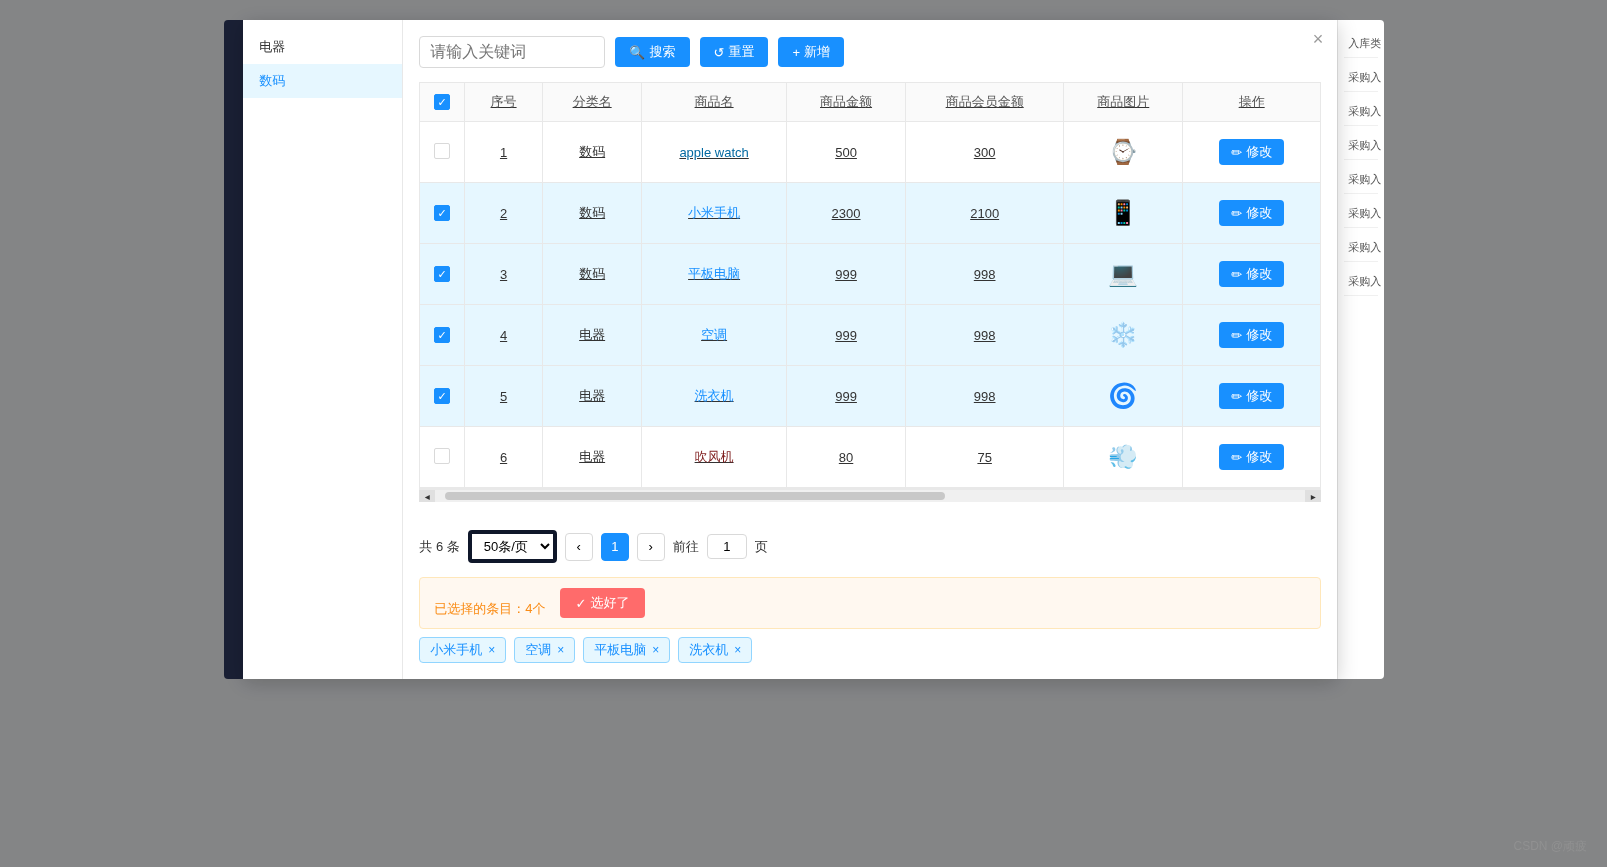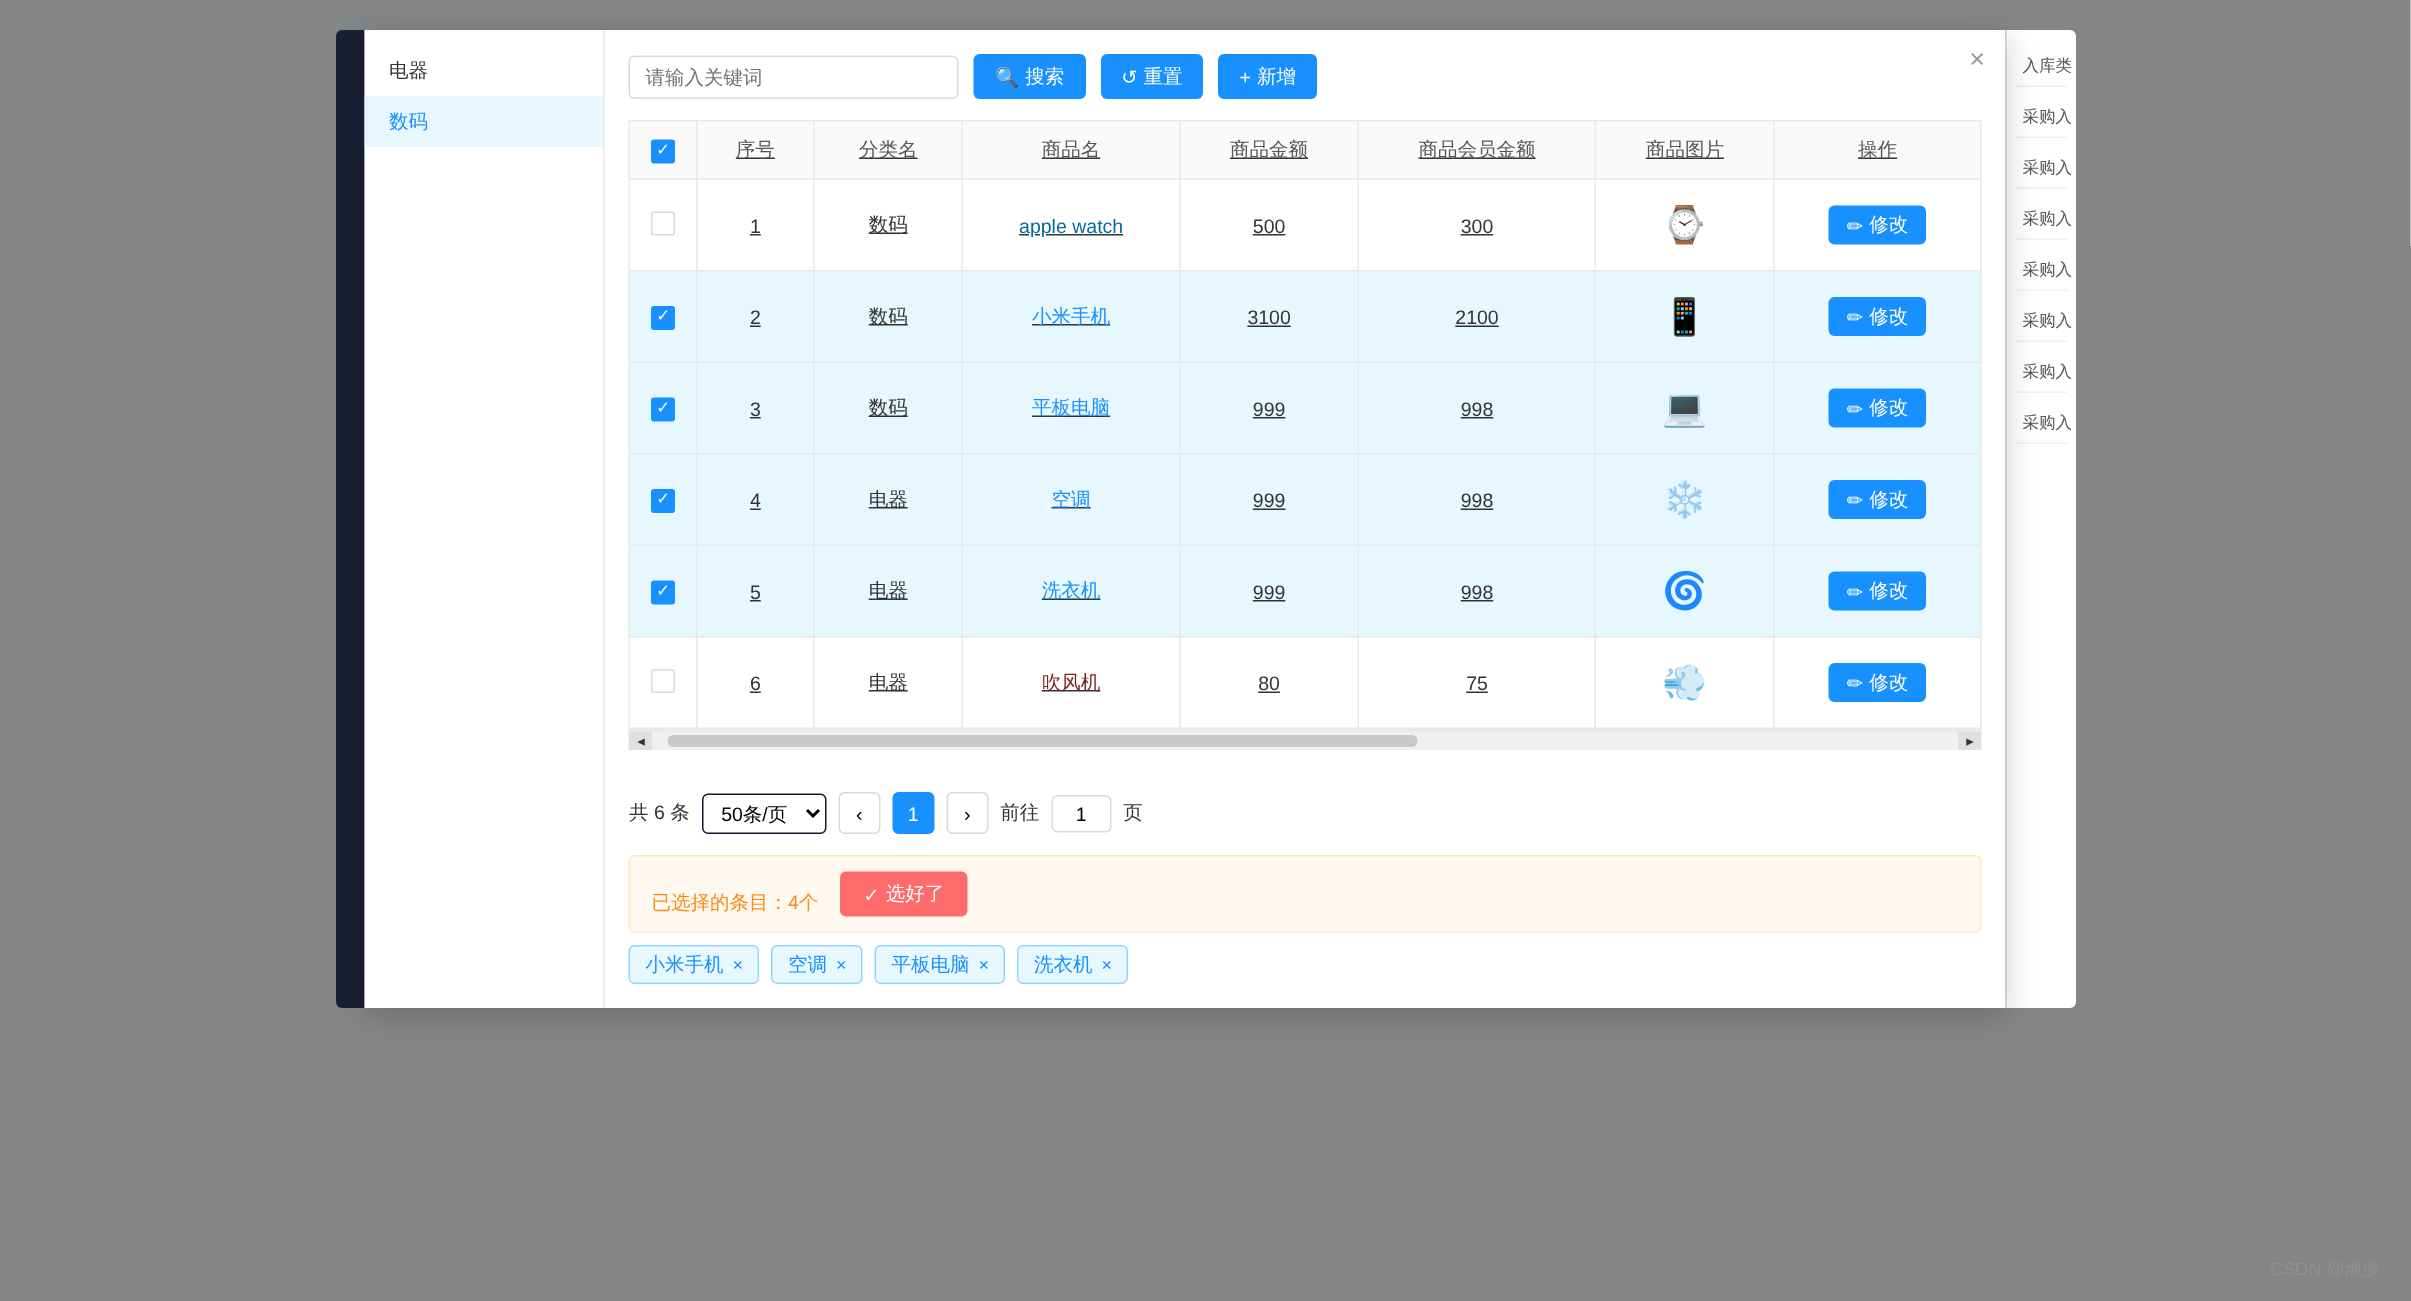--- a/index.html
+++ b/index.html
@@ -73,22 +73,22 @@
     .toolbar {
       display: flex;
       align-items: center;
       gap: 10px;
       margin-bottom: 14px;
     }
     .search-input {
       border: 1px solid #d9d9d9;
       border-radius: 4px;
       padding: 6px 10px;
-      font-size: 13px;
-      width: 220px;
+      font-size: 16px;
+      width: 186px;
       outline: none;
       color: #999;
     }
     .btn {
       display: inline-flex;
       align-items: center;
       gap: 4px;
       padding: 6px 14px;
       border-radius: 4px;
       border: none;
@@ -183,21 +183,21 @@
     
     .pagination-bar {
       display: flex;
       align-items: center;
       gap: 8px;
       padding: 28px 0 8px;
       font-size: 13px;
       color: #333;
     }
     .page-size-select {
-      border: 1px solid #0f172a;
+      border: 4px solid #0f172a;
       border-radius: 4px;
       padding: 4px 8px;
       font-size: 13px;
       cursor: pointer;
       background: #fff;
     }
     .page-btn {
       width: 28px;
       height: 28px;
       border: 1px solid #d9d9d9;
@@ -400,21 +400,21 @@
       </button>
     </td>
   </tr>
                   <tr class="row-selected">
     <td class="checkbox-cell">
       <div class="custom-checkbox checked"></div>
     </td>
     <td>2</td>
     <td>数码</td>
     <td style="color:#1890ff">小米手机</td>
-    <td>3100</td>
+    <td>2300</td>
     <td>2100</td>
     <td>
       <div class="product-img">📱</div>
     </td>
     <td>
       <button class="edit-btn">
         <span>✏</span>
         修改
       </button>
     </td>

